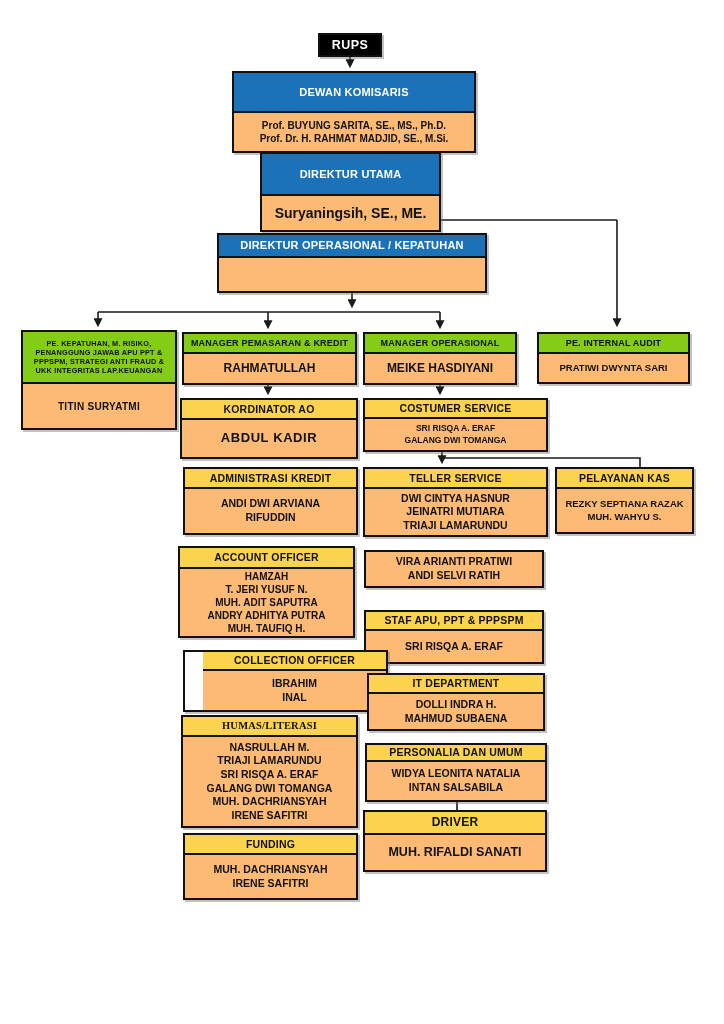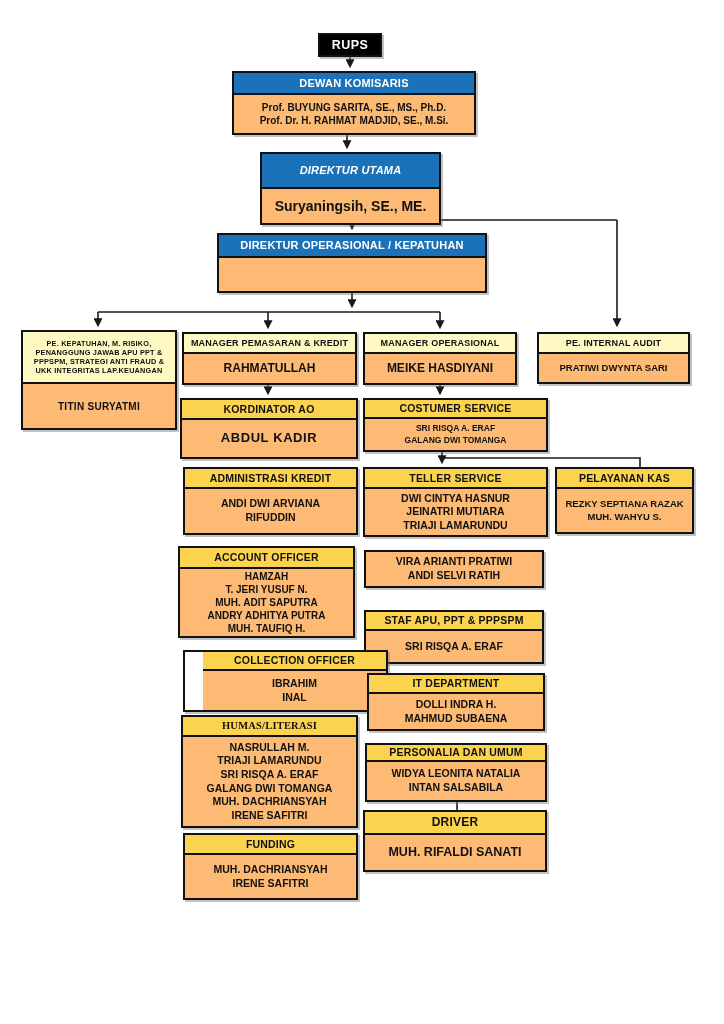--- a/index.html
+++ b/index.html
@@ -9,21 +9,21 @@
   .node{position:absolute;z-index:2;border:2px solid #111;background:#fff;
     box-shadow:2px 2px 0 rgba(120,120,120,.45);box-sizing:border-box;}
   .hd{display:flex;align-items:center;justify-content:center;text-align:center;
     font-weight:bold;border-bottom:2px solid #111;box-sizing:border-box;
     letter-spacing:.2px;line-height:1.15;white-space:pre-line;}
   .bd{display:flex;align-items:center;justify-content:center;text-align:center;
     font-weight:bold;color:#111;background:#fdba74;box-sizing:border-box;
     white-space:pre-line;line-height:1.3;font-size:10.5px;}
   .h-blue{background:#1B72B8;color:#fff;font-size:11px;}
   .h-yellow{background:#FCD34F;color:#111;font-size:10.5px;}
-  .h-gray{background:#fef9c3;color:#111;font-size:9px;}
+  .h-gray{background:#84cc16;color:#111;font-size:9px;}
   .h-sm{font-size:7.3px;line-height:1.25;}
   .black-box{background:#000;color:#fff;display:flex;align-items:center;
     justify-content:center;font-weight:bold;font-size:12.5px;letter-spacing:.5px;}
   .m-sm{font-size:8.5px;}
   .m-9{font-size:9.5px;}
   .m-10{font-size:10px;}
   .m-lg{font-size:12px;}
   .m-12{font-size:12.5px;}
   .m-abdul{font-size:13px;letter-spacing:.6px;}
   .m-sury{font-size:14px;}
@@ -57,27 +57,27 @@
       <path d="M442 458 H640 V467"></path>
       <path d="M457 800 V810"></path>
     </g>
   </svg>
 
   <div class="node black-box" style="left:318px;top:33px;width:64px;height:24px;">
       <span>RUPS</span>
     </div>
 
   <div class="node" style="left:232px;top:71px;width:244px;">
-    <div class="hd h-blue" style="height:22px;">DEWAN KOMISARIS</div>
+    <div class="hd h-blue" style="height:40px;">DEWAN KOMISARIS</div>
     <div class="bd m-10" style="height:38px;">Prof. BUYUNG SARITA, SE., MS., Ph.D.
 Prof. Dr. H. RAHMAT MADJID, SE., M.Si.</div>
   </div>
 
   <div class="node" style="left:260px;top:152px;width:181px;">
-    <div class="hd h-blue" style="height:35px;font-style:italic;">DIREKTUR UTAMA</div>
+    <div class="hd h-blue" style="height:42px;">DIREKTUR UTAMA</div>
     <div class="bd m-sury" style="height:34px;">Suryaningsih, SE., ME.</div>
   </div>
 
   <div class="node" style="left:217px;top:233px;width:270px;">
     <div class="hd h-blue" style="height:23px;">DIREKTUR OPERASIONAL / KEPATUHAN</div>
     <div class="bd" style="height:33px;"></div>
   </div>
 
   <div class="node" style="left:21px;top:330px;width:156px;">
     <div class="hd h-gray h-sm" style="height:52px;">PE. KEPATUHAN, M. RISIKO,

